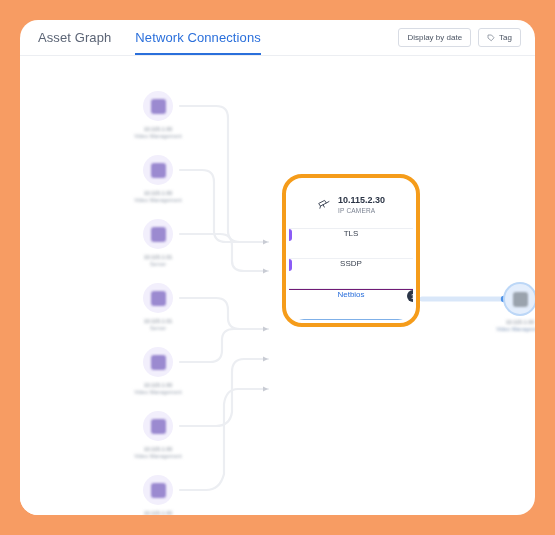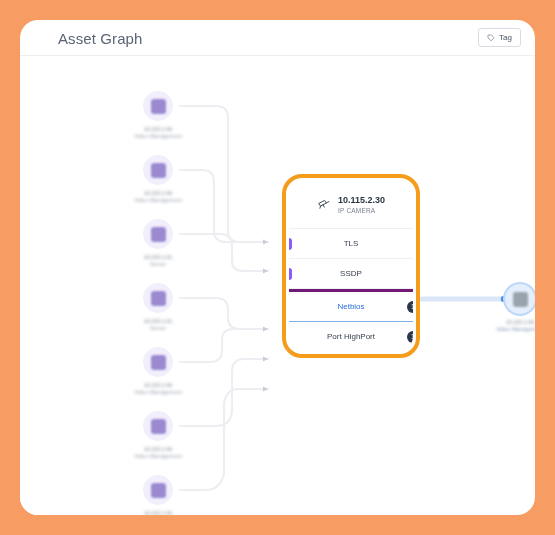--- a/index.html
+++ b/index.html
@@ -35,27 +35,26 @@
     box-sizing: border-box;
   }
   .tabs {
     position: absolute;
     left: 18px;
     top: 10px;
     display: flex;
     gap: 24px;
   }
   .tab {
-    font-size: 15px;
+    font-size: 13px;
     color: #5b6475;
     padding-bottom: 8px;
     letter-spacing: .1px;
     cursor: pointer;
     white-space: nowrap;
-    margin-left: 20px;
   }
   .tab.active {
     color: #2a6fdb;
     border-bottom: 2px solid #2a6fdb;
   }
 
   .actions {
     position: absolute;
     right: 14px;
     top: 8px;
@@ -165,31 +164,30 @@
     font-size: 6.5px;
     color: #7a8291;
     line-height: 9px;
     letter-spacing: .2px;
   }
 
   .svc {
     position: relative;
     height: 29px;
     display: flex;
-    align-items: center;
     justify-content: center;
     border-bottom: 1px solid #eef0f4;
   }
   .svc:last-child { border-bottom: none; }
   .svc .name {
     font-size: 8px;
     color: #39414f;
   }
   .svc.hl {
-    border-top: 3px solid #701a75;
+    border-top: 1px solid #701a75;
     border-bottom: 1px solid #7fb0e8;
   }
   .svc.hl .name { color: #2a6fdb; }
 
   .badge {
     position: absolute;
     width: 13px;
     height: 12px;
     border-radius: 3px;
     font-size: 7px;
@@ -204,23 +202,29 @@
 </head>
 <body>
 
 <div id="app">
 
   <div class="topbar">
     <div class="tabs">
       <div class="tab">
         <span>Asset Graph</span>
       </div>
+      <div class="tab active">
+        <span>Network Connections</span>
+      </div>
     </div>
 
     <div class="actions">
+      <div class="btn">
+        <span>Display by date</span>
+      </div>
       <div class="btn">
         <span>
           <svg width="8" height="8" viewBox="0 0 16 16">
             <path d="M2 2 H9 L14 7.5 L8.5 13.5 L2 8 Z" fill="none" stroke="#6b7483" stroke-width="1.3" stroke-linejoin="round"></path>
           </svg>
         </span>
         <span>Tag</span>
       </div>
     </div>
   </div>
@@ -362,22 +366,18 @@
         </div>
 
         <div class="svc hl">
           <span class="name">Netbios</span>
           <span class="badge right">1</span>
         </div>
 
 
 
 
-        <div class="svc">
-          <span class="name">Port HighPort</span>
-          <span class="badge right">1</span>
-        </div>
 
       </div>
     </div>
 
   </div>
 </div>
 
 </body></html>

